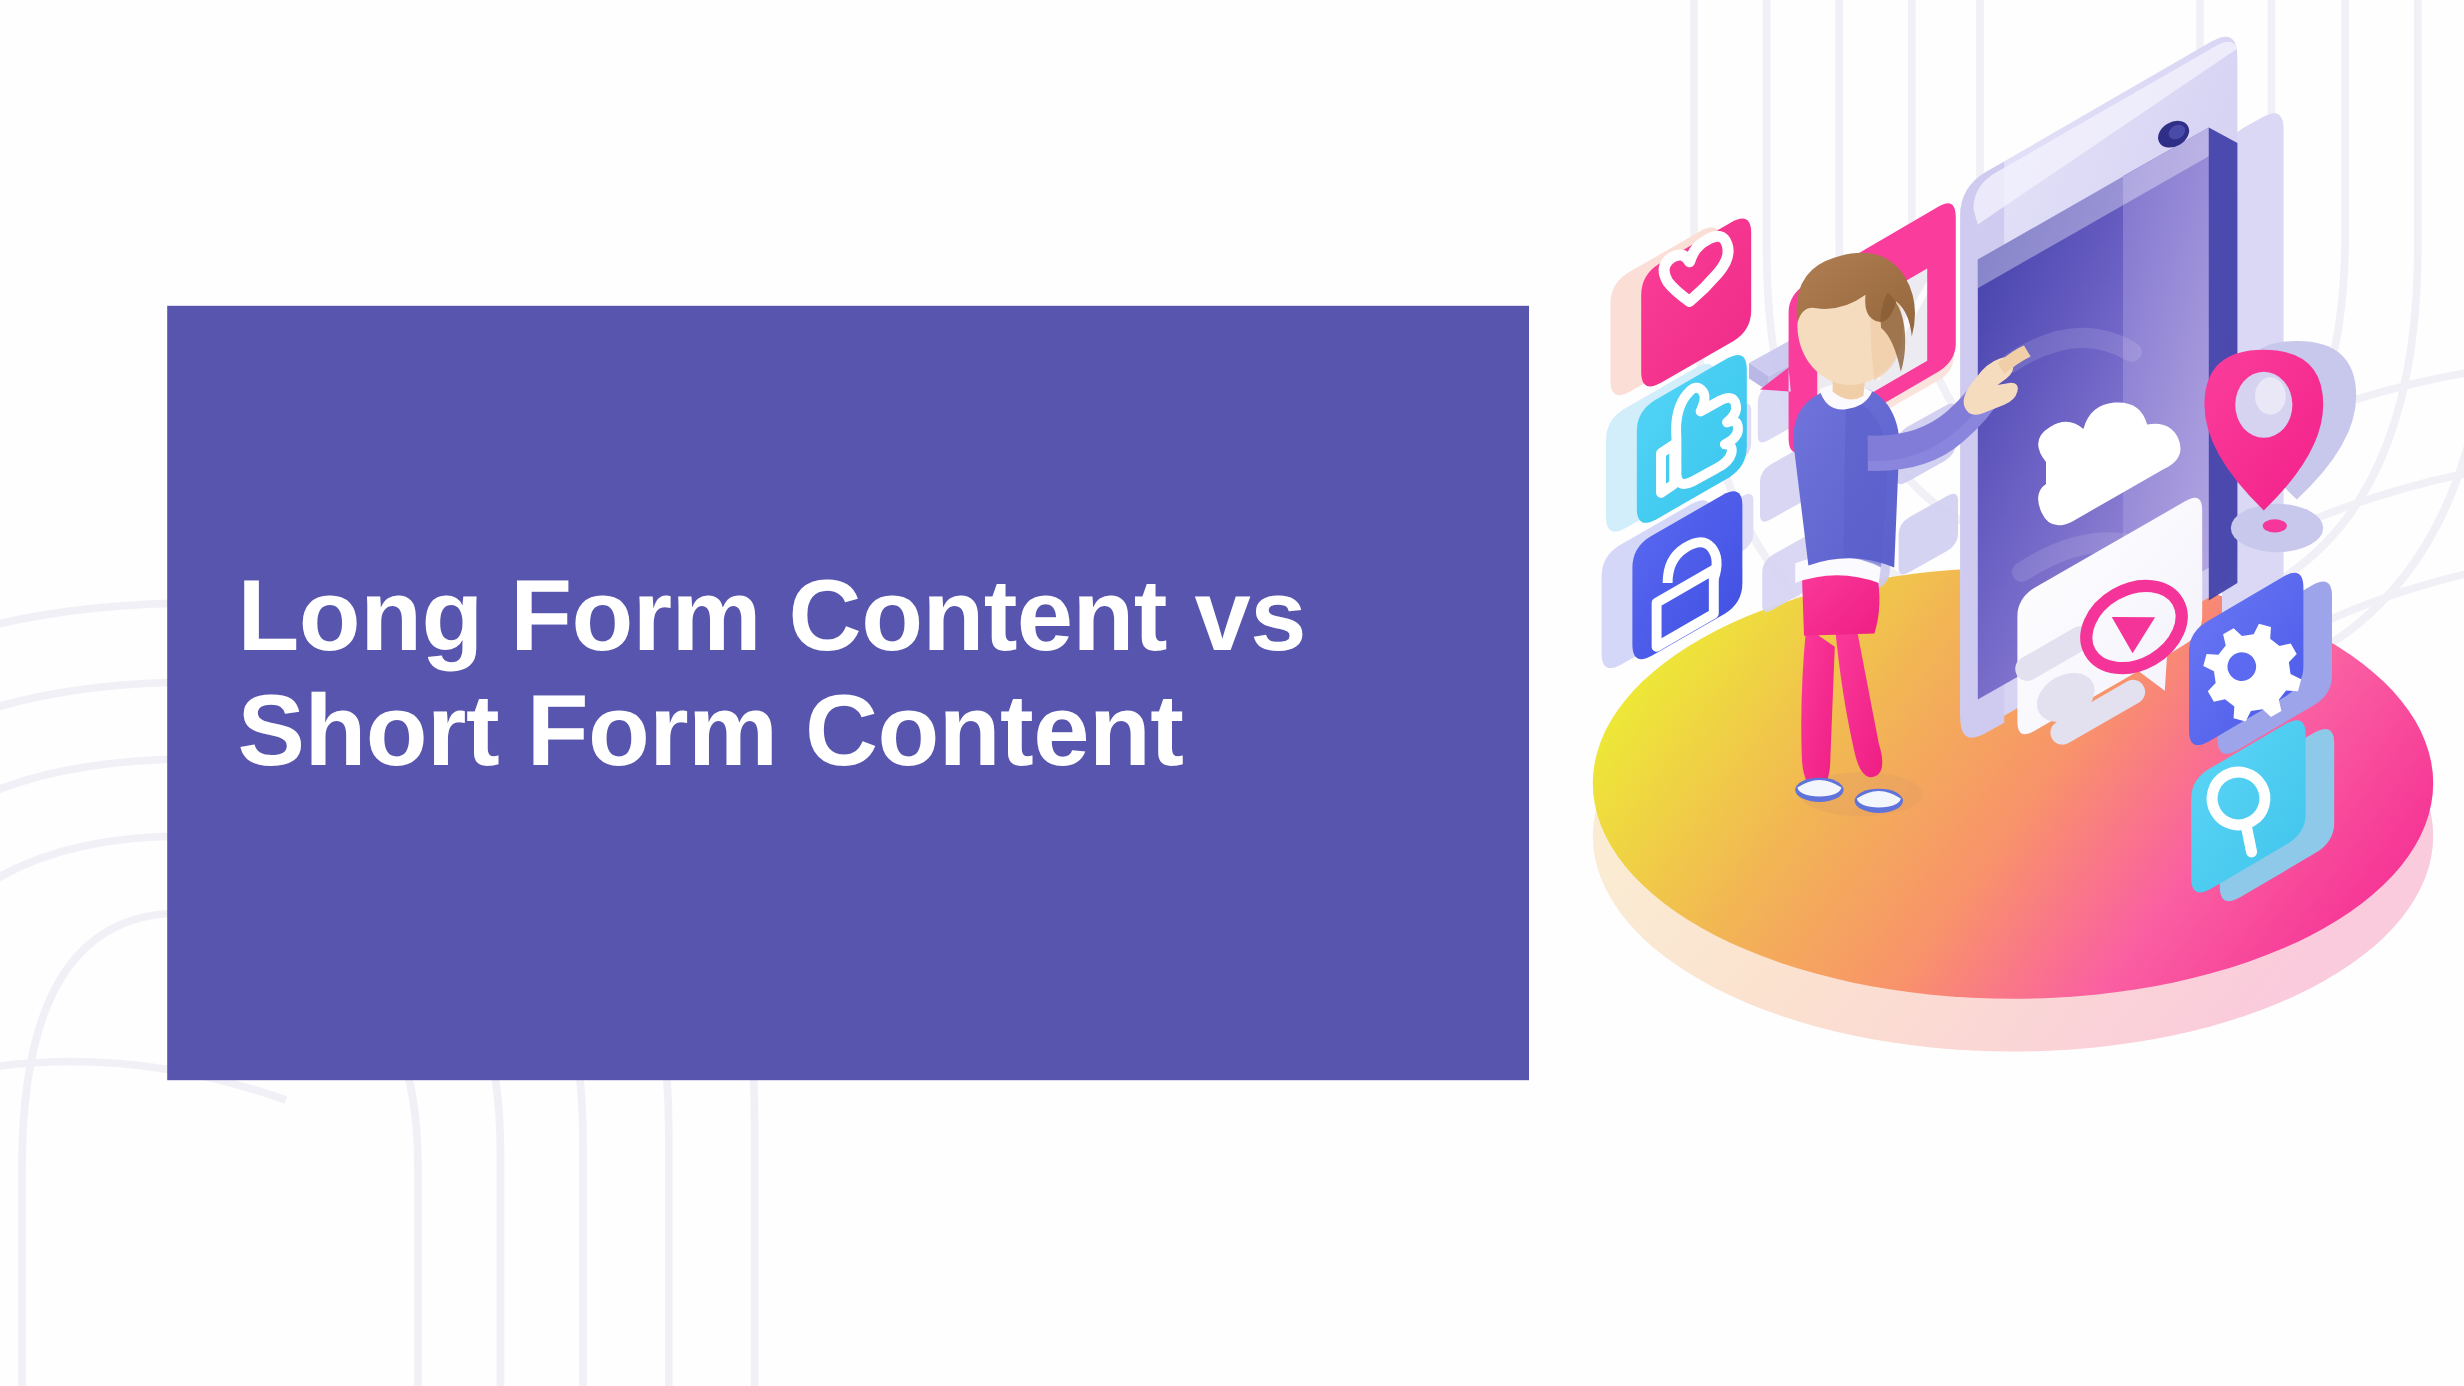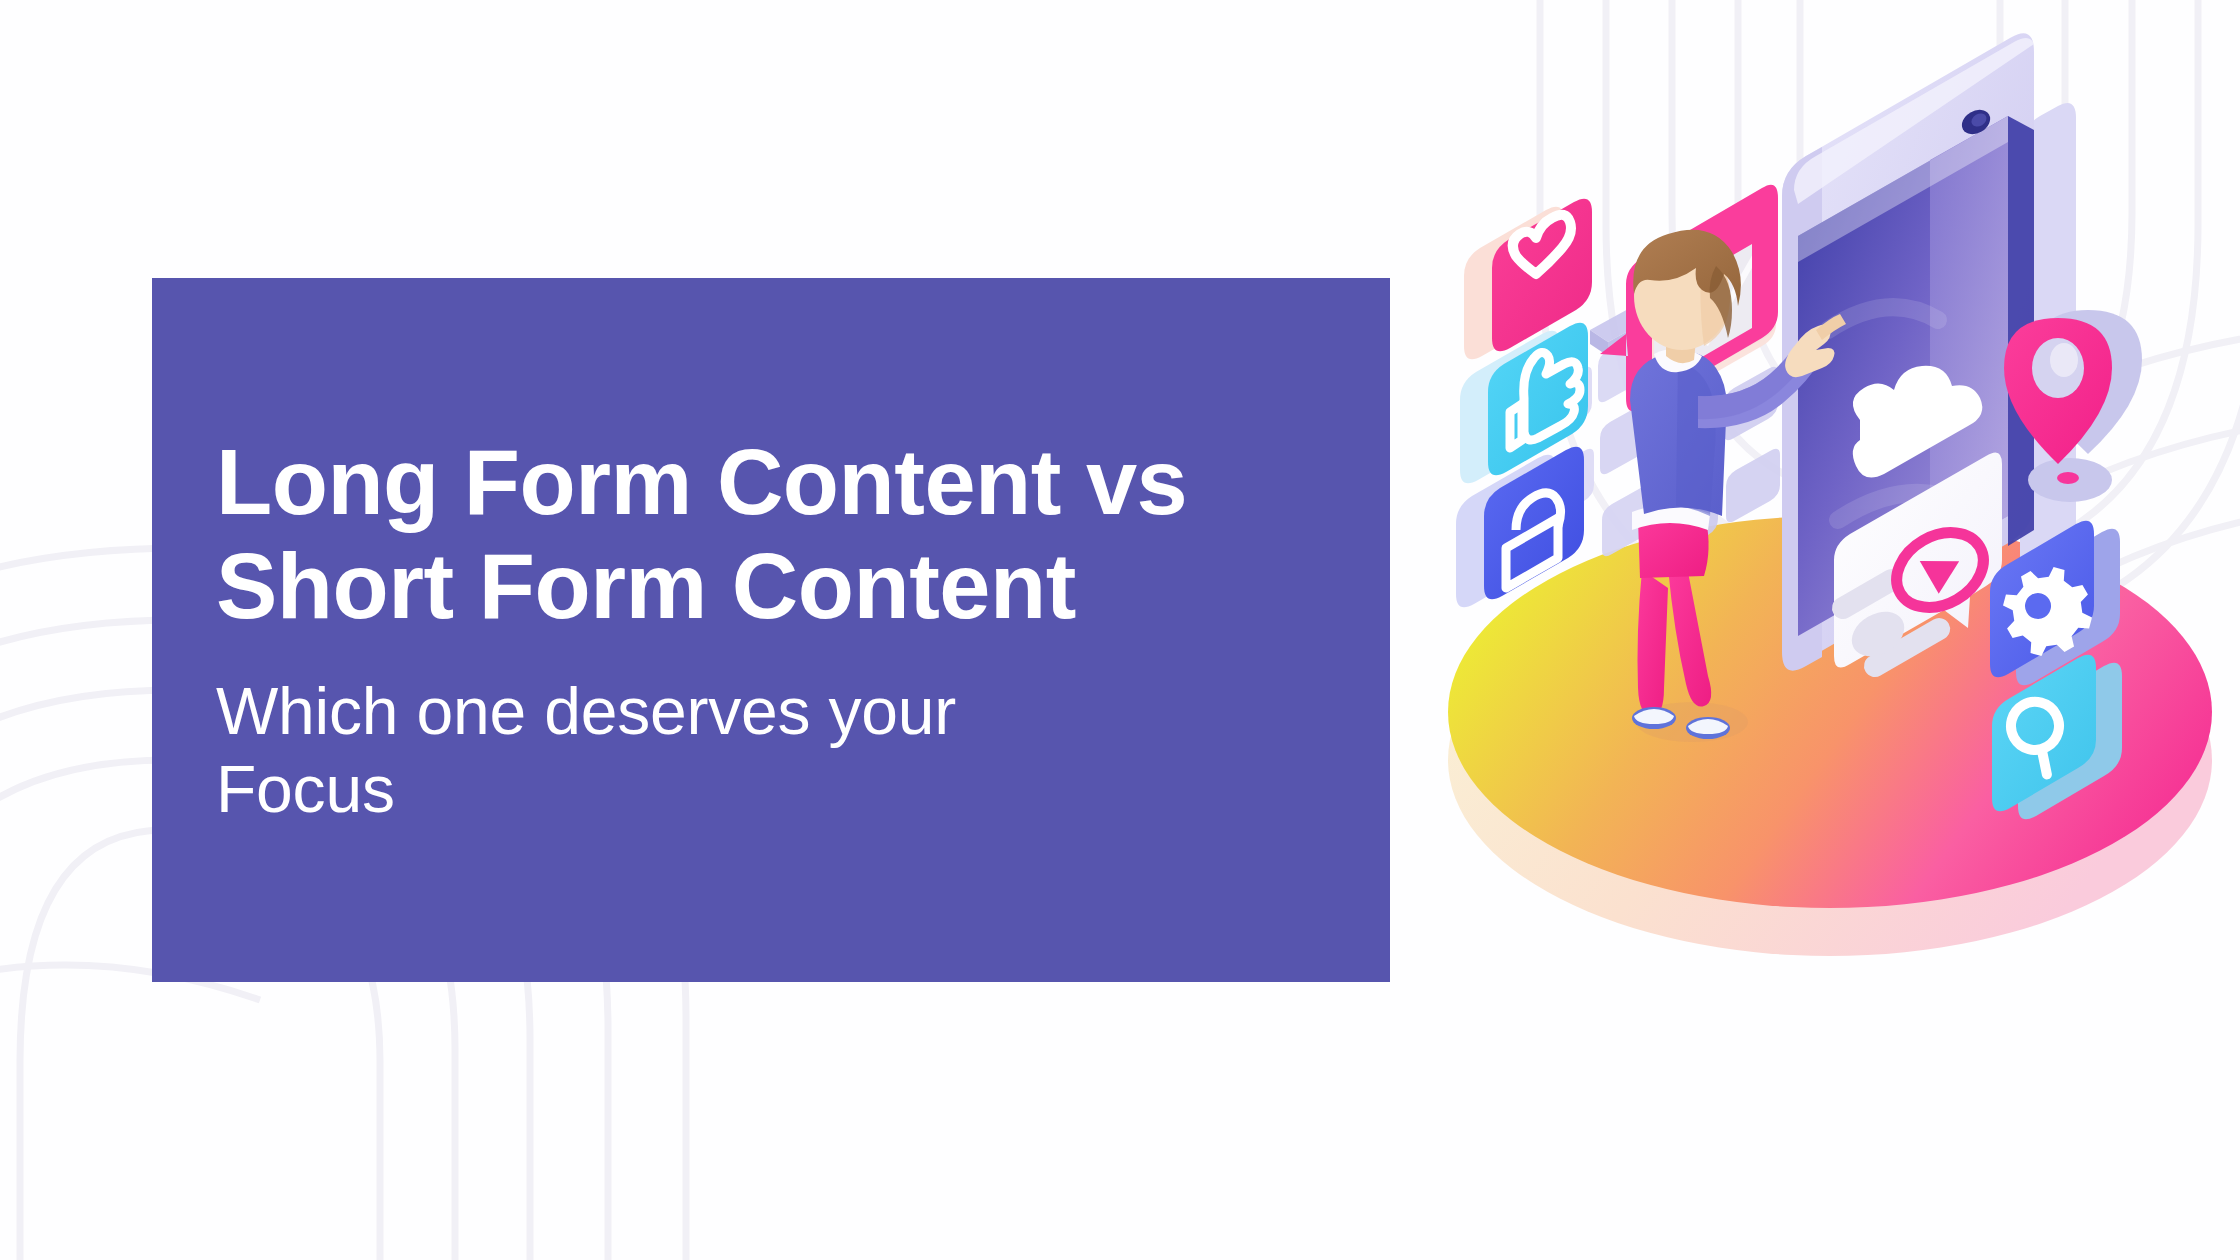--- a/index.html
+++ b/index.html
@@ -79,22 +79,20 @@
 
       <path d="M 2300 330 Q 2120 352 1990 430"></path>
       <path d="M 2300 420 Q 2130 445 2010 520"></path>
       <path d="M 2300 510 Q 2150 535 2040 605"></path>
     </g>
   </svg>
 
   <div id="headline-panel" style="--panel: #5755AE;">
     <div id="title">Long Form Content vs
 Short Form Content</div>
-    <div id="subtitle">Which one deserves your
-Focus</div>
   </div>
 
   <div id="illustration">
     <svg viewBox="0 0 810 1120">
       <defs>
 
         <linearGradient id="discG" x1="0" y1="0.35" x2="1" y2="0.72">
           <stop offset="0" stop-color="#EDEB35"></stop>
           <stop offset="0.30" stop-color="#F2B455"></stop>
           <stop offset="0.52" stop-color="#F8936A"></stop>

